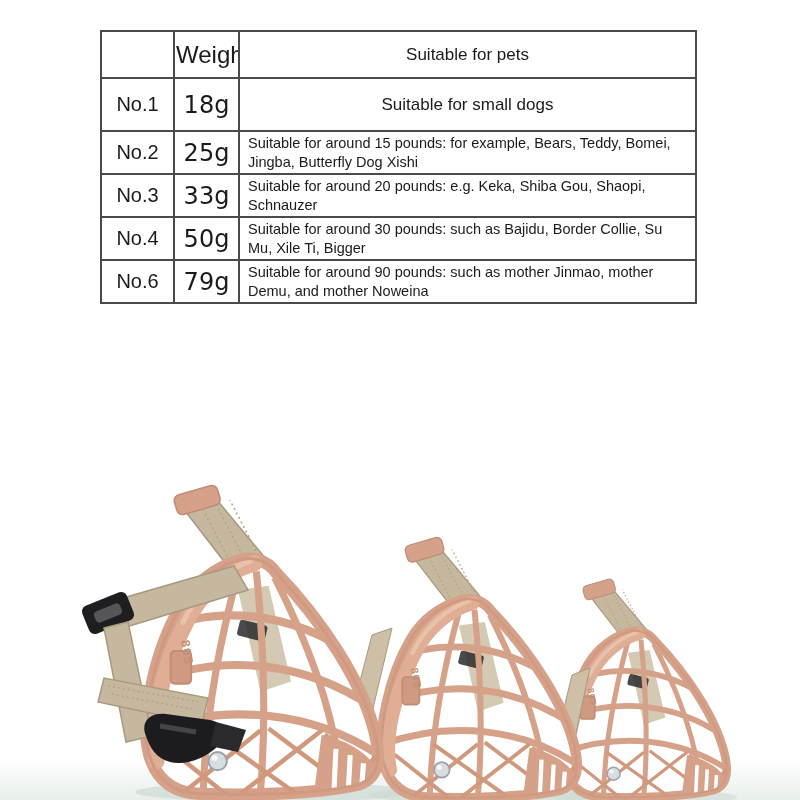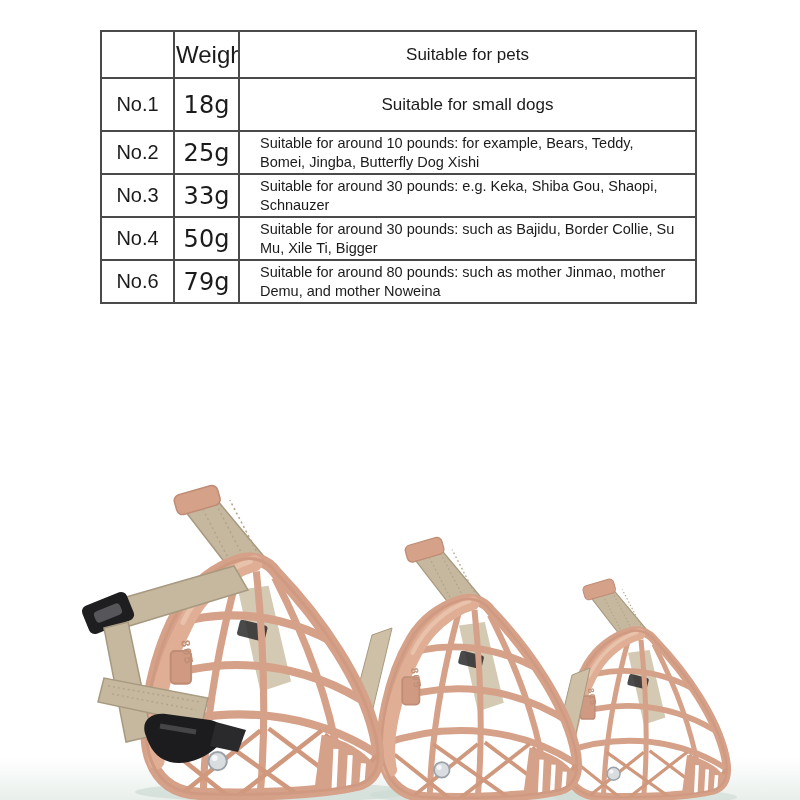--- a/index.html
+++ b/index.html
@@ -38,21 +38,21 @@
       transparent calc(50% + 1.2px));
   }
   th.h-weight { font-weight: normal; font-size: 24px; text-align: right; }
   th.h-pets   { font-weight: normal; font-size: 17px; text-align: center; margin-top: 28px; }
 
   td.no-cell  { text-align: center; font-size: 20px; border-radius: 6px; }
   td.wt-cell  { text-align: center; font-size: 24px; font-family: "DejaVu Sans", sans-serif; }
   td.pets-cell {
     font-size: 14.5px;
     line-height: 1.28;
-    padding: 2px 20px;
+    padding: 2px 8px;
     text-align: left;
     vertical-align: middle;
   }
   td.pets-cell.pets-center { text-align: center; font-size: 17px; }
 
   
   .photo {
     position: absolute;
     left: 0; top: 440px;
     width: 800px; height: 360px;
@@ -83,36 +83,36 @@
   </thead>
   <tbody>
     <tr>
       <td class="no-cell">No.1</td>
       <td class="wt-cell">18g</td>
       <td class="pets-cell pets-center">Suitable for small dogs</td>
     </tr>
     <tr>
       <td class="no-cell">No.2</td>
       <td class="wt-cell">25g</td>
-      <td class="pets-cell">Suitable for around 10 pounds: for example, Bears, Teddy, Bomei, Jingba, Butterfly Dog Xishi</td>
+      <td class="pets-cell">Suitable for around 15 pounds: for example, Bears, Teddy, Bomei, Jingba, Butterfly Dog Xishi</td>
     </tr>
     <tr>
       <td class="no-cell">No.3</td>
       <td class="wt-cell">33g</td>
-      <td class="pets-cell">Suitable for around 30 pounds: e.g. Keka, Shiba Gou, Shaopi, Schnauzer</td>
+      <td class="pets-cell">Suitable for around 20 pounds: e.g. Keka, Shiba Gou, Shaopi, Schnauzer</td>
     </tr>
     <tr>
       <td class="no-cell">No.4</td>
       <td class="wt-cell">50g</td>
       <td class="pets-cell">Suitable for around 30 pounds: such as Bajidu, Border Collie, Su Mu, Xile Ti, Bigger</td>
     </tr>
     <tr>
       <td class="no-cell">No.6</td>
       <td class="wt-cell">79g</td>
-      <td class="pets-cell">Suitable for around 80 pounds: such as mother Jinmao, mother Demu, and mother Noweina</td>
+      <td class="pets-cell">Suitable for around 90 pounds: such as mother Jinmao, mother Demu, and mother Noweina</td>
     </tr>
   </tbody>
 </table>
 
 <div class="photo">
   <svg width="800" height="360" viewBox="0 0 800 360">
     <defs>
       <path id="basketPath" d="M148,62 C162,56 178,60 188,74 C232,120 272,180 284,230
         C291,258 287,275 268,281 C230,290 160,292 112,290 C86,289 70,276 63,252
         C54,218 68,150 94,106 C108,82 130,68 148,62 Z"></path>

